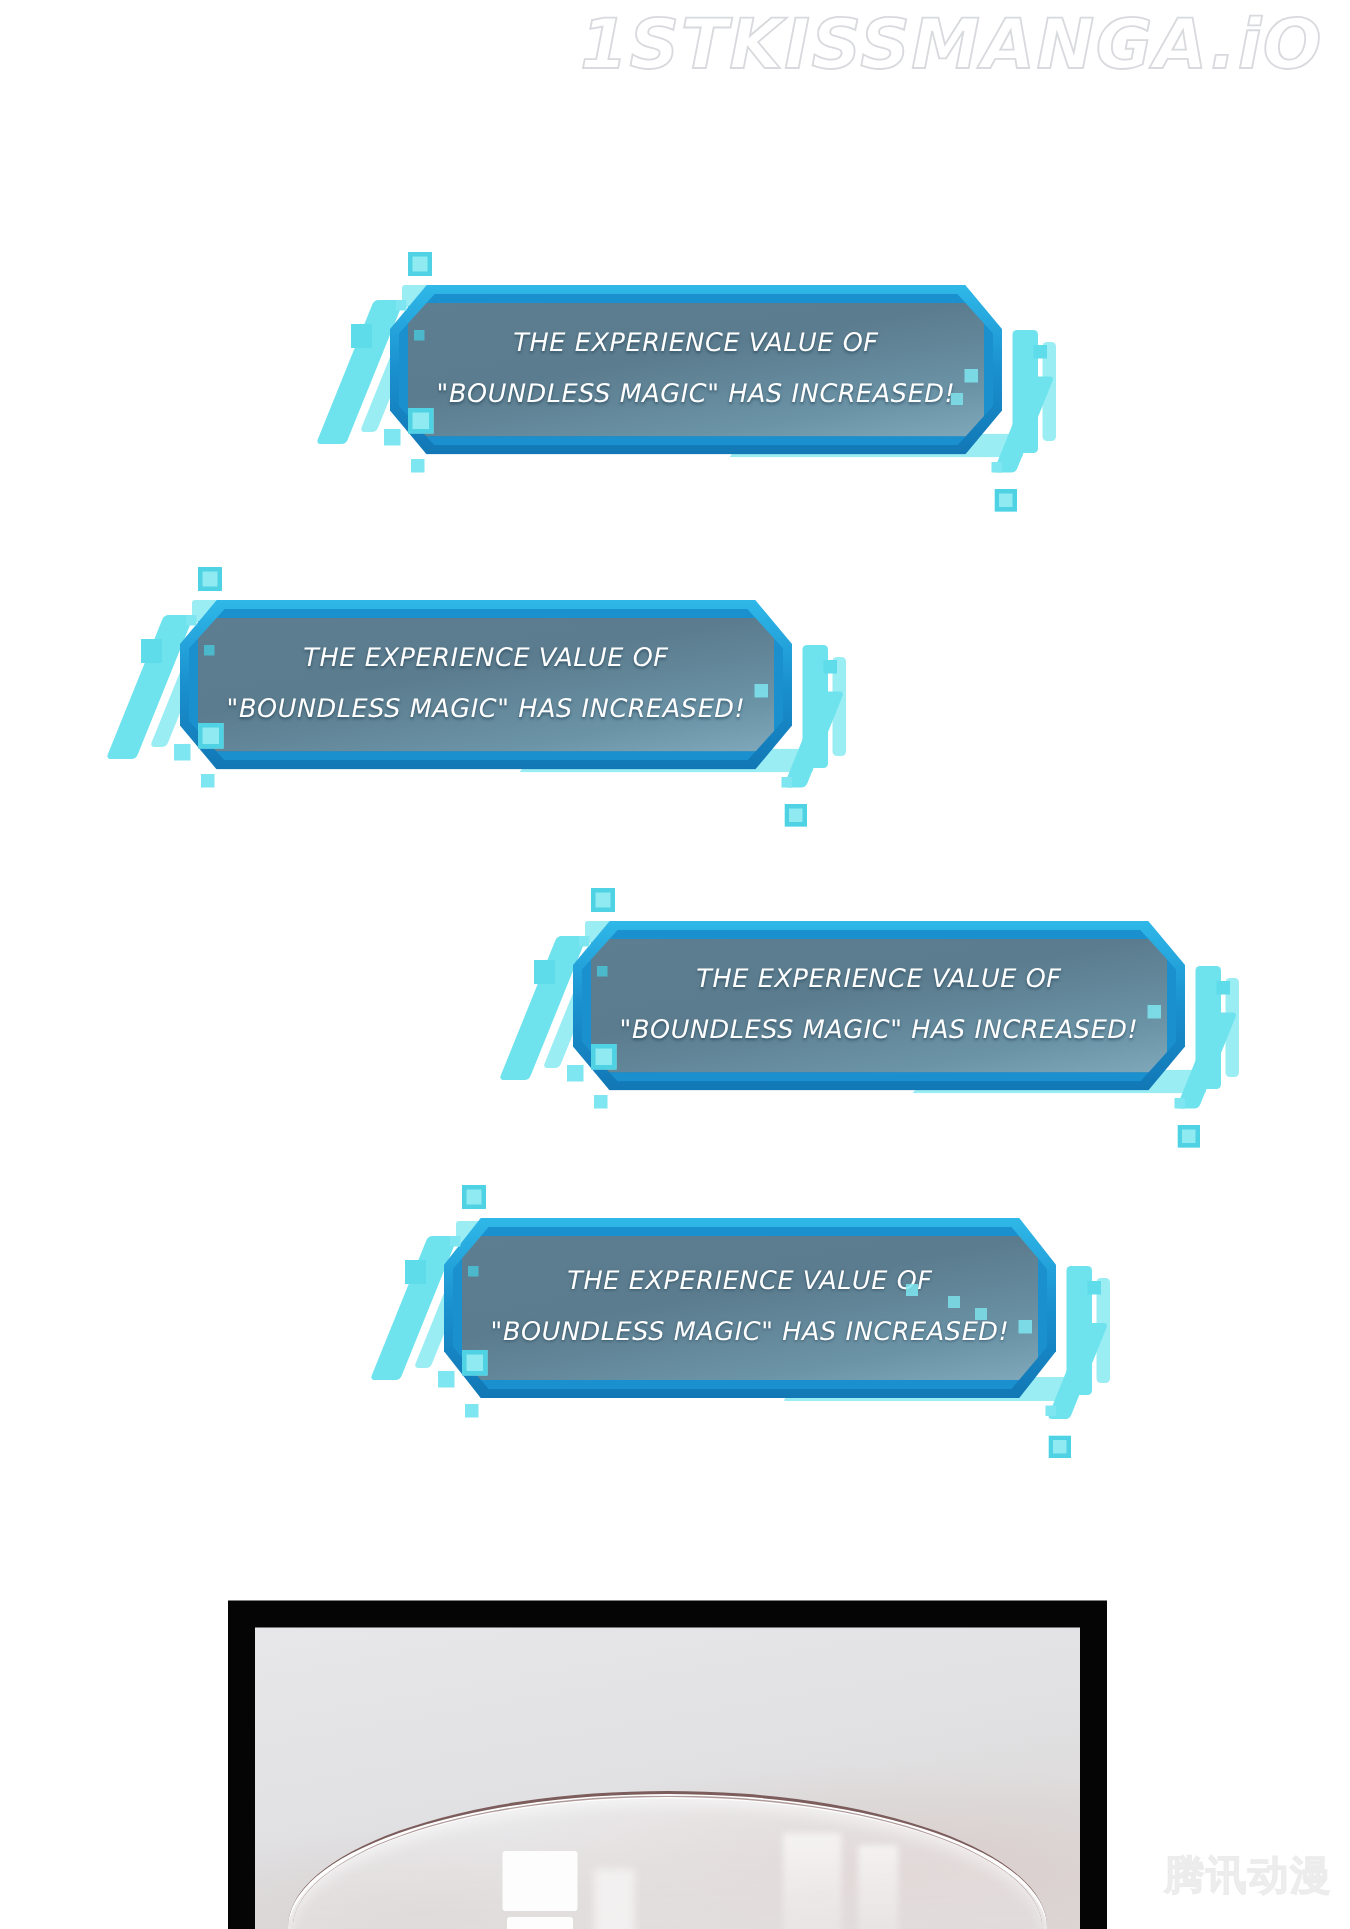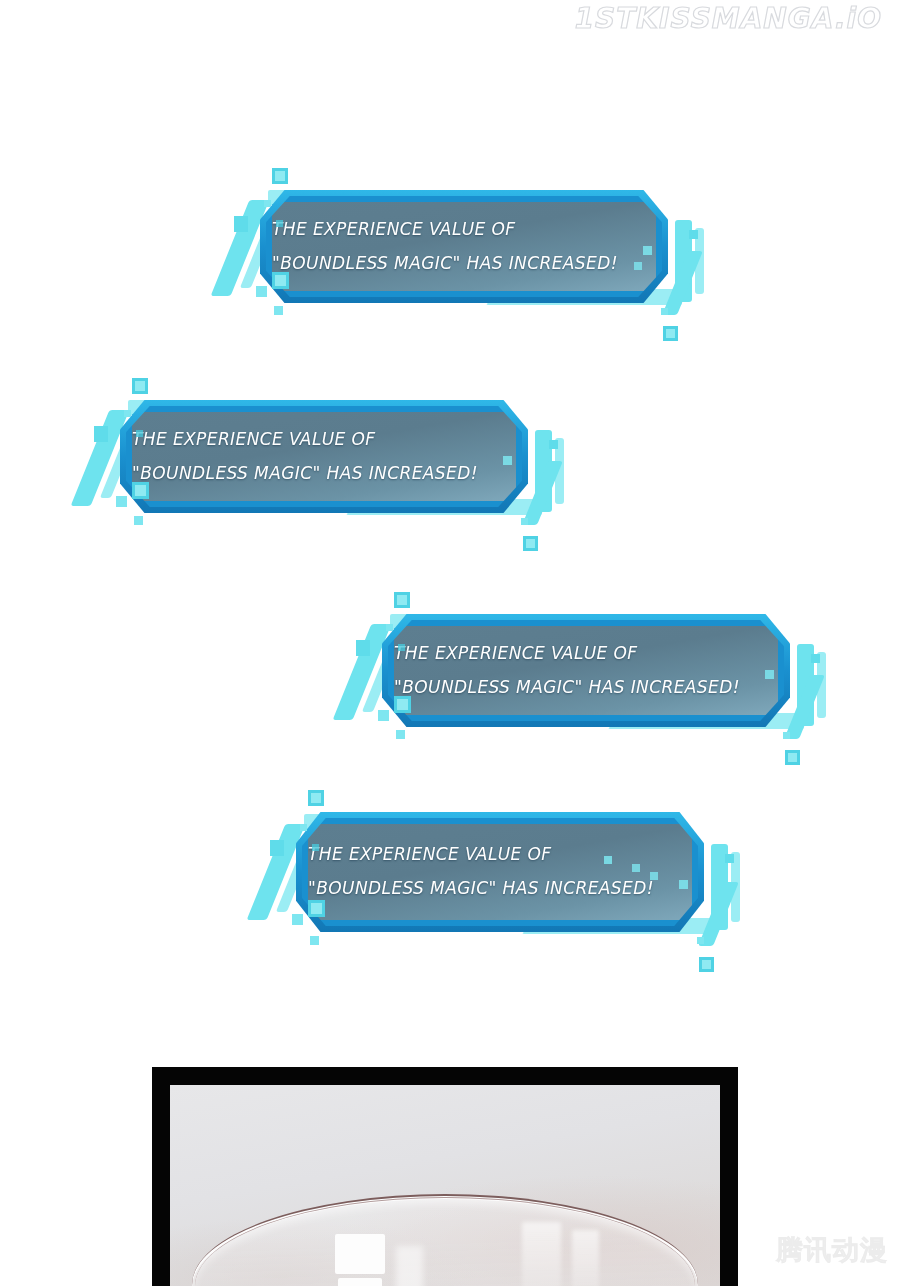--- a/index.html
+++ b/index.html
@@ -14,21 +14,21 @@
     overflow: hidden;
     font-family: "DejaVu Sans", "Liberation Sans", sans-serif;
   }
 
   
   .site-watermark {
     position: absolute;
     top: 2px;
     right: 18px;
     font-family: "DejaVu Sans", "Liberation Sans", sans-serif;
-    font-size: 28px;
+    font-size: 46px;
     font-style: italic;
     font-weight: 700;
     letter-spacing: 1px;
     color: transparent;
     -webkit-text-stroke: 1.2px #d8dade;
     text-shadow: 0 0 0 transparent;
     user-select: none;
     white-space: nowrap;
   }
 
@@ -60,21 +60,21 @@
     bottom: 36px;
     background: linear-gradient(170deg, #5d7e90 0%, #5b7c8e 42%, #6b93a6 78%, #7fa8bb 100%);
     border: 6px solid #1a90cf;
     clip-path: polygon(
       6% 0%, 94% 0%, 100% 26%, 100% 74%, 94% 100%,
       6% 100%, 0% 74%, 0% 26%
     );
     box-sizing: border-box;
     display: flex;
     flex-direction: column;
-    align-items: flex-start;
+    align-items: center;
     justify-content: center;
     z-index: 6;
   }
   .panel-border-glow {
     position: absolute;
     left: 36px;
     top: 22px;
     right: 36px;
     bottom: 30px;
     background: linear-gradient(180deg, #2fb8e8 0%, #1a90cf 50%, #1277b5 100%);

